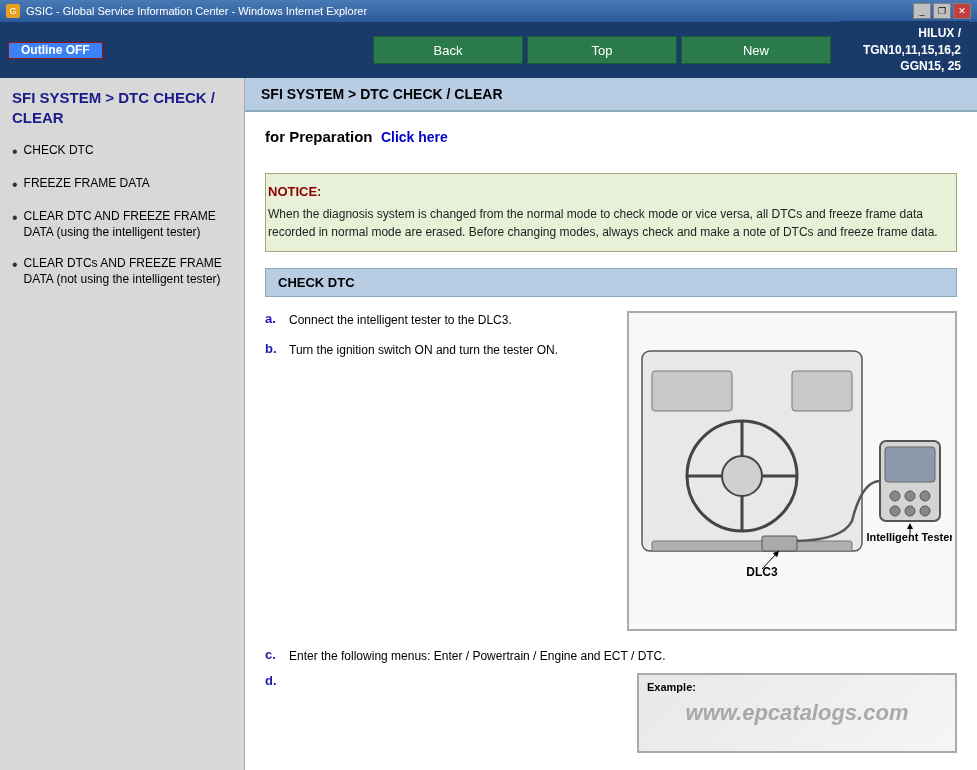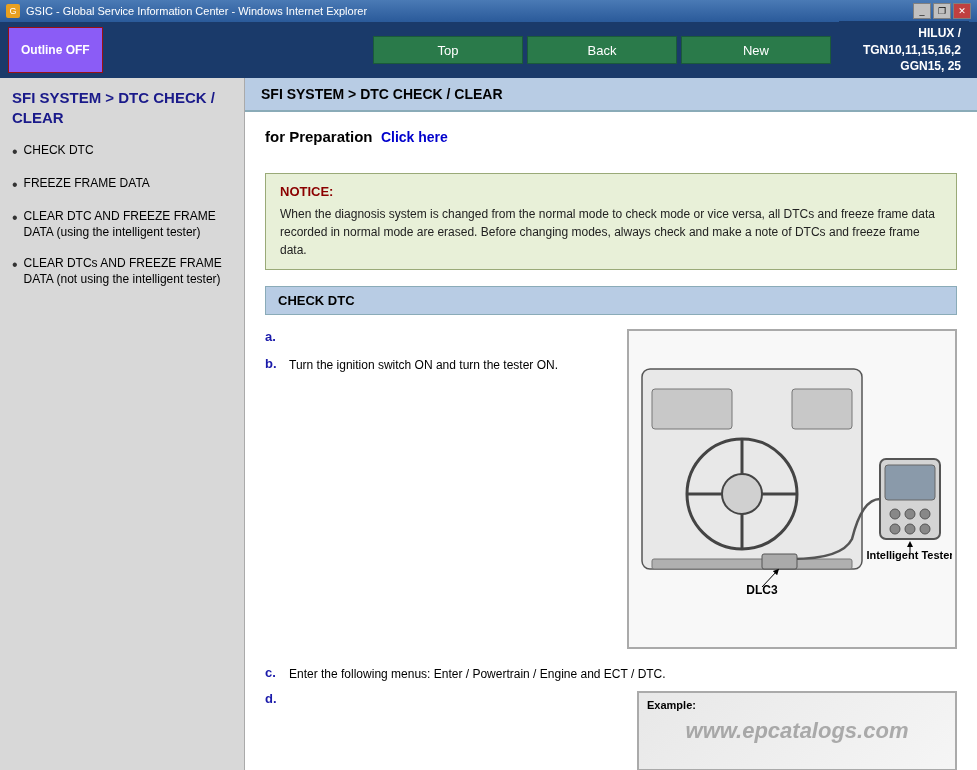--- a/index.html
+++ b/index.html
@@ -25,28 +25,28 @@
     
     .toolbar {
       background: #1a3a6a;
       height: 56px;
       display: flex;
       align-items: center;
       padding: 0 8px;
       gap: 0;
     }
     .outline-btn {
-      background: #8b5cf6;
+      background: #3b82f6;
       color: white;
       font-size: 12px;
       font-weight: bold;
       padding: 0 12px;
       border: 1px solid #991111;
       cursor: pointer;
-      height: 46px;
+      height: 17px;
     }
     .spacer { flex: 1; }
     .toolbar-btn {
       background: #2a7a4a;
       color: white;
       font-size: 13px;
       padding: 4px 0;
       border: 1px solid #1a5a3a;
       cursor: pointer;
       height: 28px;
@@ -131,21 +131,21 @@
       font-size: 15px;
       font-weight: bold;
       color: #000;
       margin-bottom: 28px;
     }
     .prep-heading a { color: #0000cc; text-decoration: none; font-size: 14px; }
 
     .notice-box {
       background: #e8f0d8;
       border: 1px solid #9aaa78;
-      padding: 10px 14px;
+      padding: 10px 2px;
       margin-bottom: 16px;
     }
     .notice-label { color: #8b0000; font-weight: bold; font-size: 13px; margin-bottom: 6px; }
     .notice-text { color: #222; font-size: 12px; line-height: 1.5; }
 
     .section-header {
       background: #b8cce4;
       padding: 6px 12px;
       font-size: 13px;
       font-weight: bold;
@@ -222,22 +222,22 @@
   <div class="title-bar-controls">
     <div class="title-bar-btn">_</div>
     <div class="title-bar-btn">❐</div>
     <div class="title-bar-btn close">✕</div>
   </div>
 </div>
 
 <div class="toolbar">
   <button class="outline-btn">Outline OFF</button>
   <div class="spacer"></div>
+  <button class="toolbar-btn">Back</button>
   <button class="toolbar-btn">Top</button>
-  <button class="toolbar-btn">Back</button>
   <button class="toolbar-btn">New</button>
   <div class="vehicle-info">HILUX /<br>TGN10,11,15,16,2<br>GGN15, 25</div>
 </div>
 
 <div class="main-layout">
 
   <div class="sidebar">
     <div class="sidebar-title">SFI SYSTEM &gt; DTC CHECK / CLEAR</div>
     <nav class="sidebar-nav">
       <ul>
@@ -274,20 +274,21 @@
         <div class="notice-label">NOTICE:</div>
         <div class="notice-text">When the diagnosis system is changed from the normal mode to check mode or vice versa, all DTCs and freeze frame data recorded in normal mode are erased. Before changing modes, always check and make a note of DTCs and freeze frame data.</div>
       </div>
 
       <div class="section-header">CHECK DTC</div>
 
       <div class="steps-image-row">
         <div class="steps-col">
           <div class="step-item">
             <span class="step-letter">a.</span>
+            <span class="step-text">Connect the intelligent tester to the DLC3.</span>
           </div>
           <div class="step-item">
             <span class="step-letter">b.</span>
             <span class="step-text">Turn the ignition switch ON and turn the tester ON.</span>
           </div>
         </div>
 
         <div class="diagram-box">
           <svg class="diagram-svg" viewBox="0 0 320 300" xmlns="http://www.w3.org/2000/svg">
 

